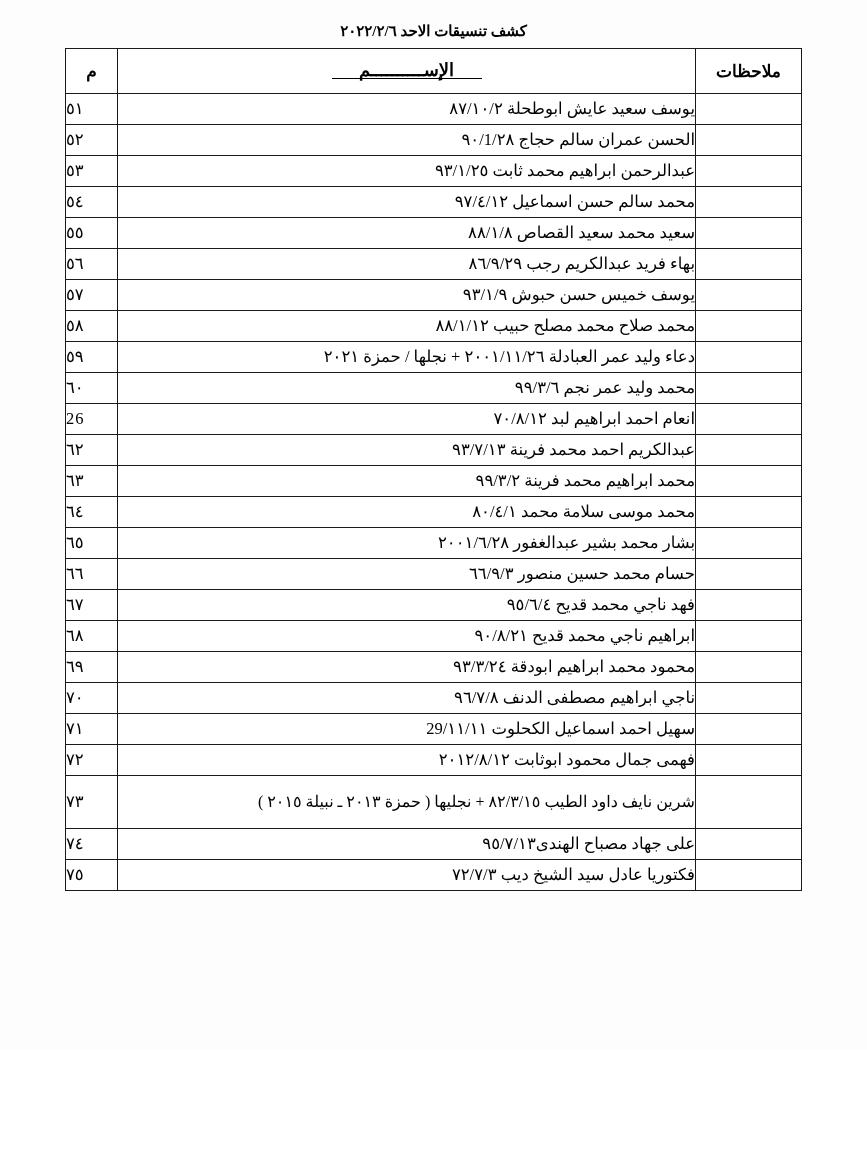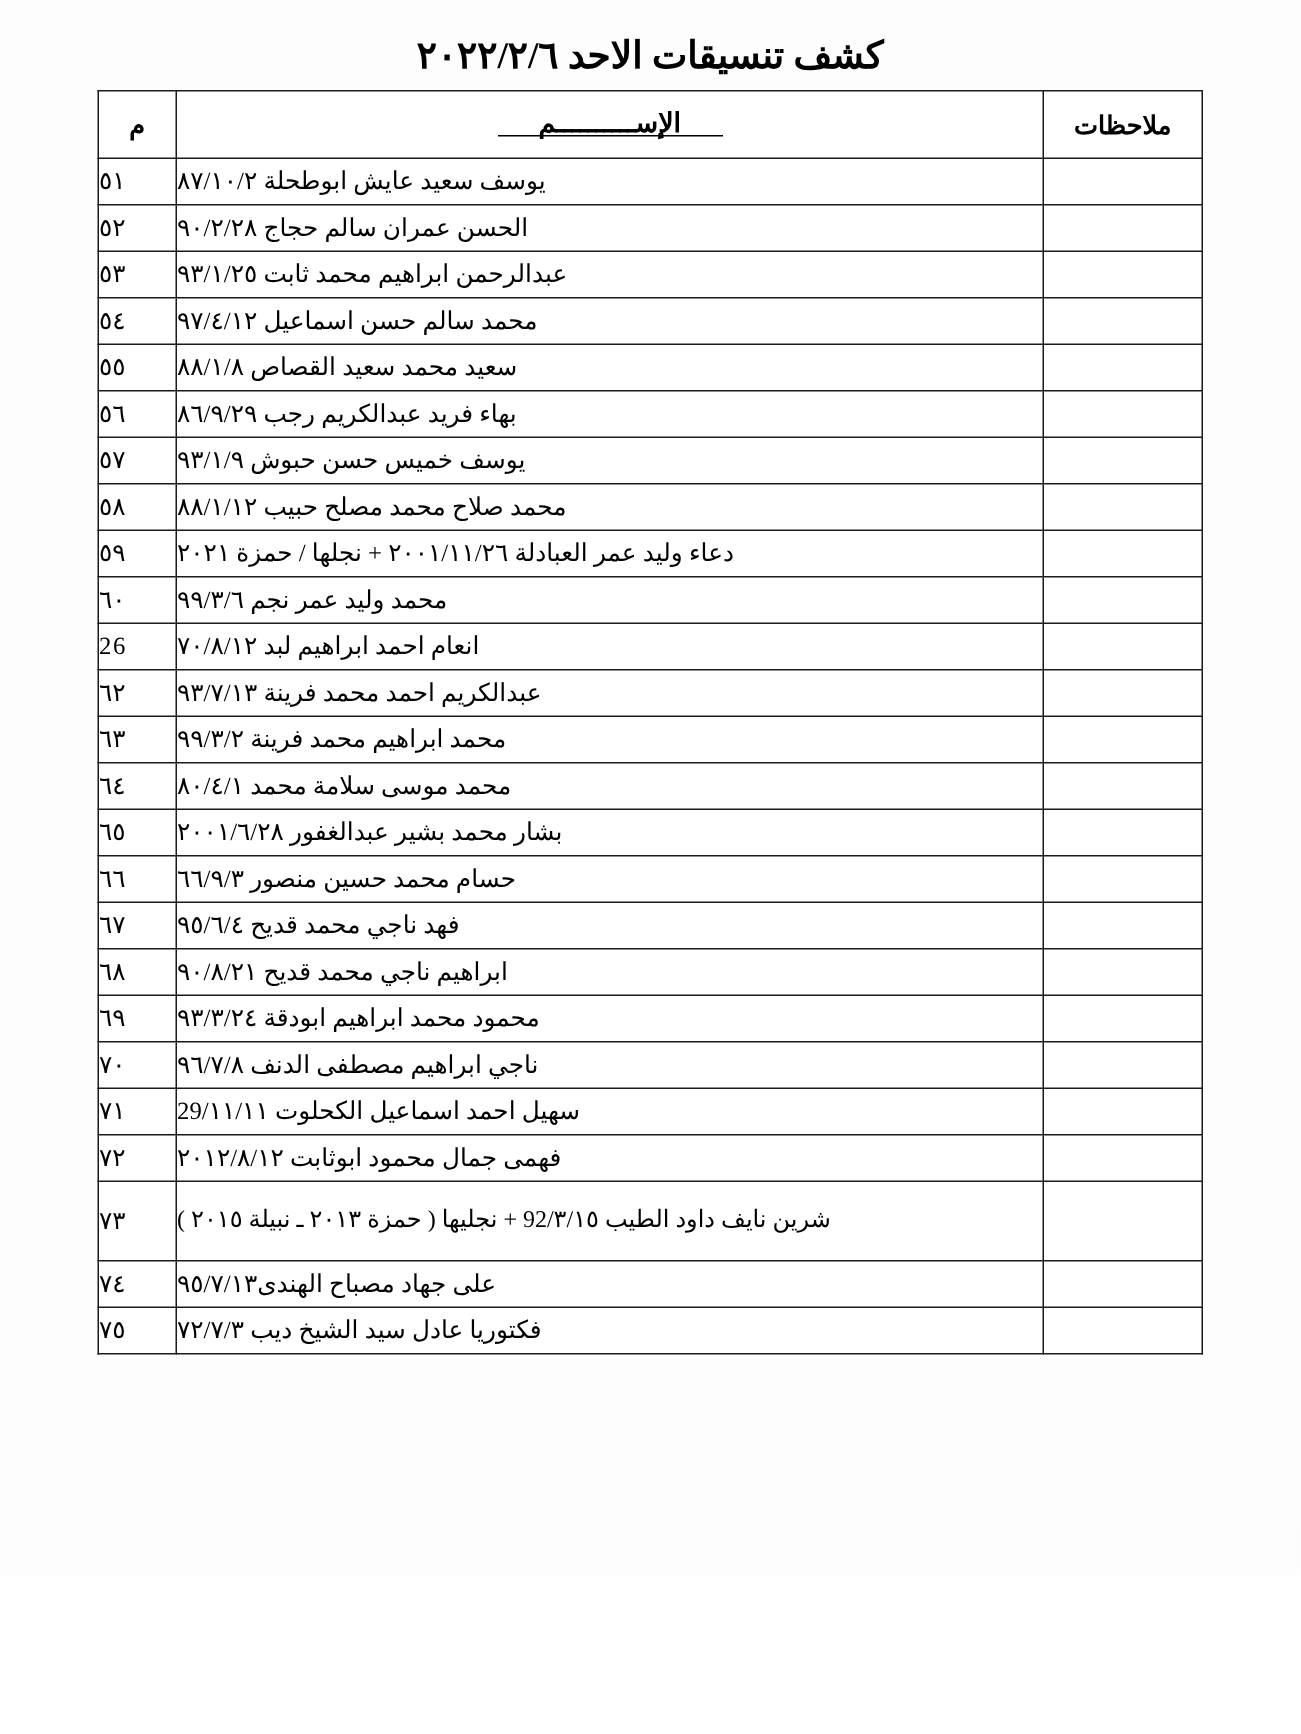--- a/index.html
+++ b/index.html
@@ -23,21 +23,21 @@
   .sheet {
     position: absolute;
     top: 0;
     left: 0;
     width: 867px;
     height: 1050px;
     background: #fdfdfd;
   }
   .doc-title {
     text-align: center;
-    font-size: 25px;
+    font-size: 15px;
     font-weight: bold;
     letter-spacing: 0.5px;
     padding-top: 22px;
     padding-bottom: 8px;
     direction: rtl;
   }
   table.list {
     border-collapse: collapse;
     margin: 0 auto;
     width: 736px;
@@ -82,21 +82,21 @@
     height: 30px;
     font-size: 16.5px;
   }
   td.num {
     text-align: left;
     font-weight: normal;
     letter-spacing: 1px;
     white-space: nowrap;
   }
   td.name {
-    text-align: left;
+    text-align: right;
     padding: 1px 8px;
     line-height: 1.25;
   }
   td.notes {
     text-align: center;
   }
   tr.tall td { height: 52px; }
   tr.tall td.name { font-size: 16px; }
 </style>
 </head>
@@ -126,21 +126,21 @@
         </tr>
       </thead>
       <tbody id="rows-body">
           <tr>
             <td class="notes"></td>
             <td class="name">يوسف سعيد عايش ابوطحلة ٨٧/١٠/٢</td>
             <td class="num">٥١</td>
           </tr>
           <tr>
             <td class="notes"></td>
-            <td class="name">الحسن عمران سالم حجاج ٩٠/٢/٢٨</td>
+            <td class="name">الحسن عمران سالم حجاج ٩٠/1/٢٨</td>
             <td class="num">٥٢</td>
           </tr>
           <tr>
             <td class="notes"></td>
             <td class="name">عبدالرحمن ابراهيم محمد ثابت ٩٣/١/٢٥</td>
             <td class="num">٥٣</td>
           </tr>
           <tr>
             <td class="notes"></td>
             <td class="name">محمد سالم حسن اسماعيل ٩٧/٤/١٢</td>
@@ -231,21 +231,21 @@
             <td class="name">سهيل احمد اسماعيل الكحلوت 29/١١/١١</td>
             <td class="num">٧١</td>
           </tr>
           <tr>
             <td class="notes"></td>
             <td class="name">فهمى جمال محمود ابوثابت ٢٠١٢/٨/١٢</td>
             <td class="num">٧٢</td>
           </tr>
           <tr class="tall">
             <td class="notes"></td>
-            <td class="name">شرين نايف داود الطيب 92/٣/١٥ + نجليها ( حمزة ٢٠١٣ ـ نبيلة ٢٠١٥ )</td>
+            <td class="name">شرين نايف داود الطيب ٨٢/٣/١٥ + نجليها ( حمزة ٢٠١٣ ـ نبيلة ٢٠١٥ )</td>
             <td class="num">٧٣</td>
           </tr>
           <tr>
             <td class="notes"></td>
             <td class="name">على جهاد مصباح الهندى٩٥/٧/١٣</td>
             <td class="num">٧٤</td>
           </tr>
           <tr>
             <td class="notes"></td>
             <td class="name">فكتوريا عادل سيد الشيخ ديب ٧٢/٧/٣</td>

